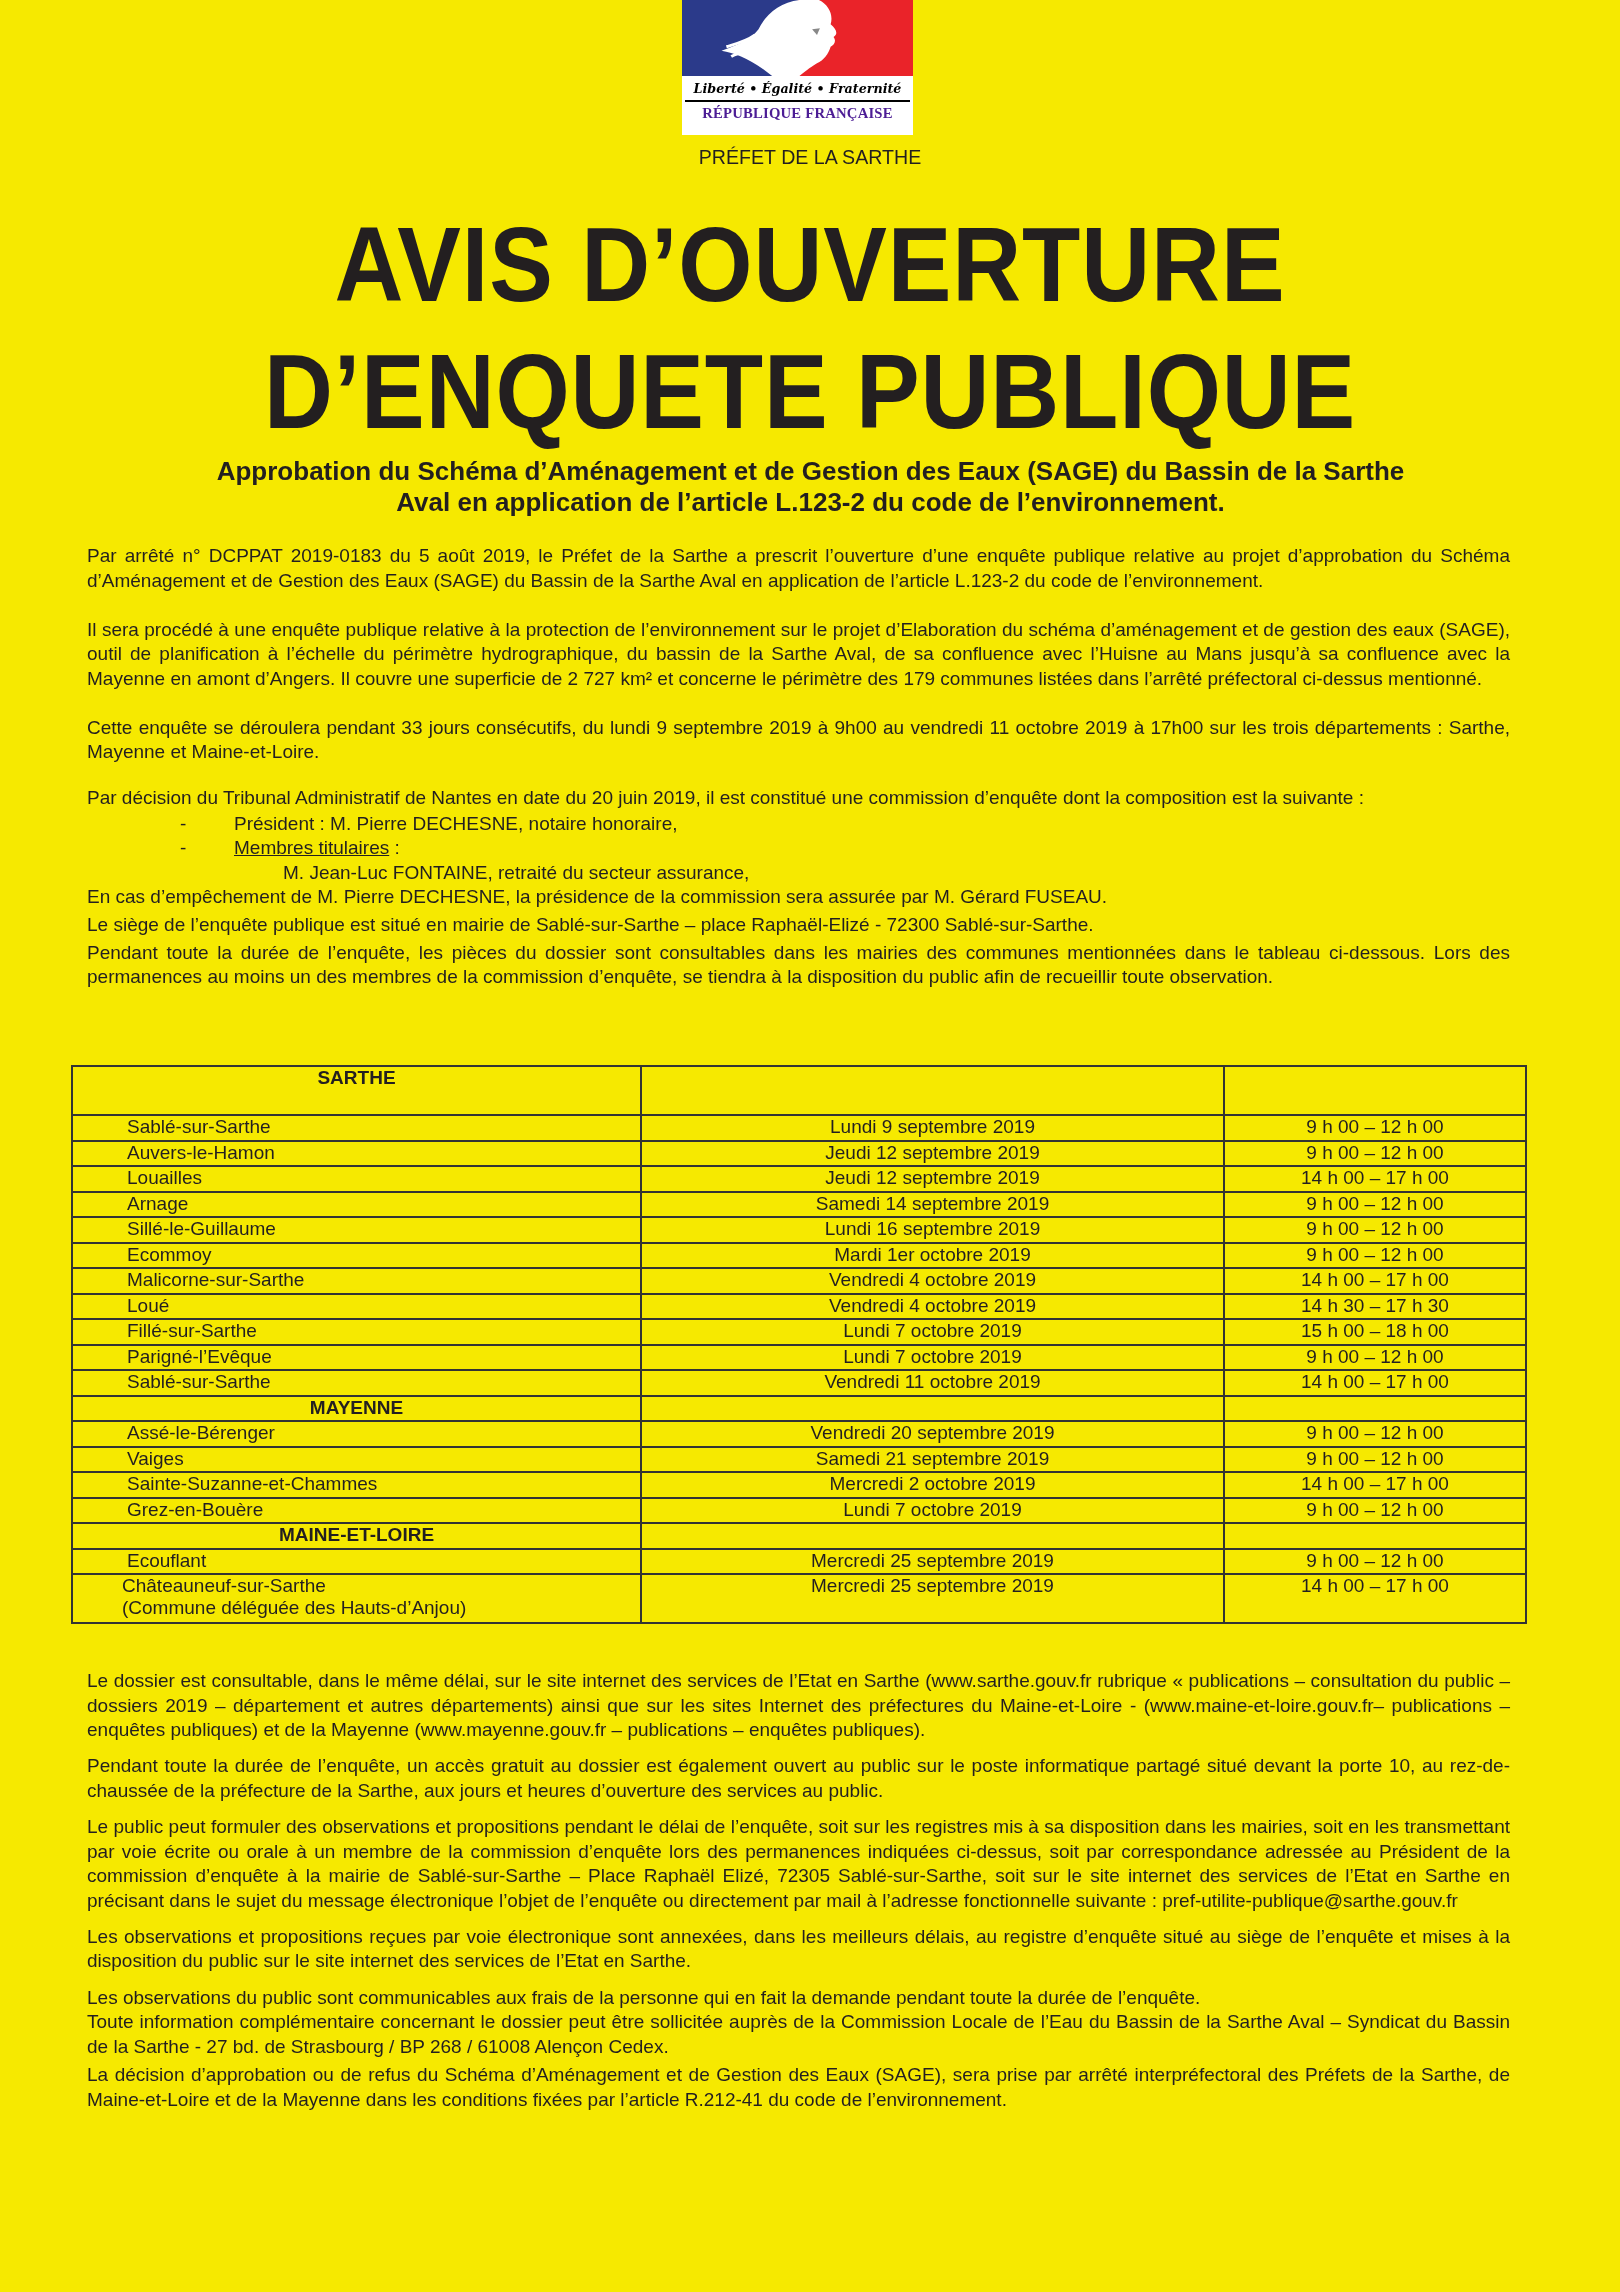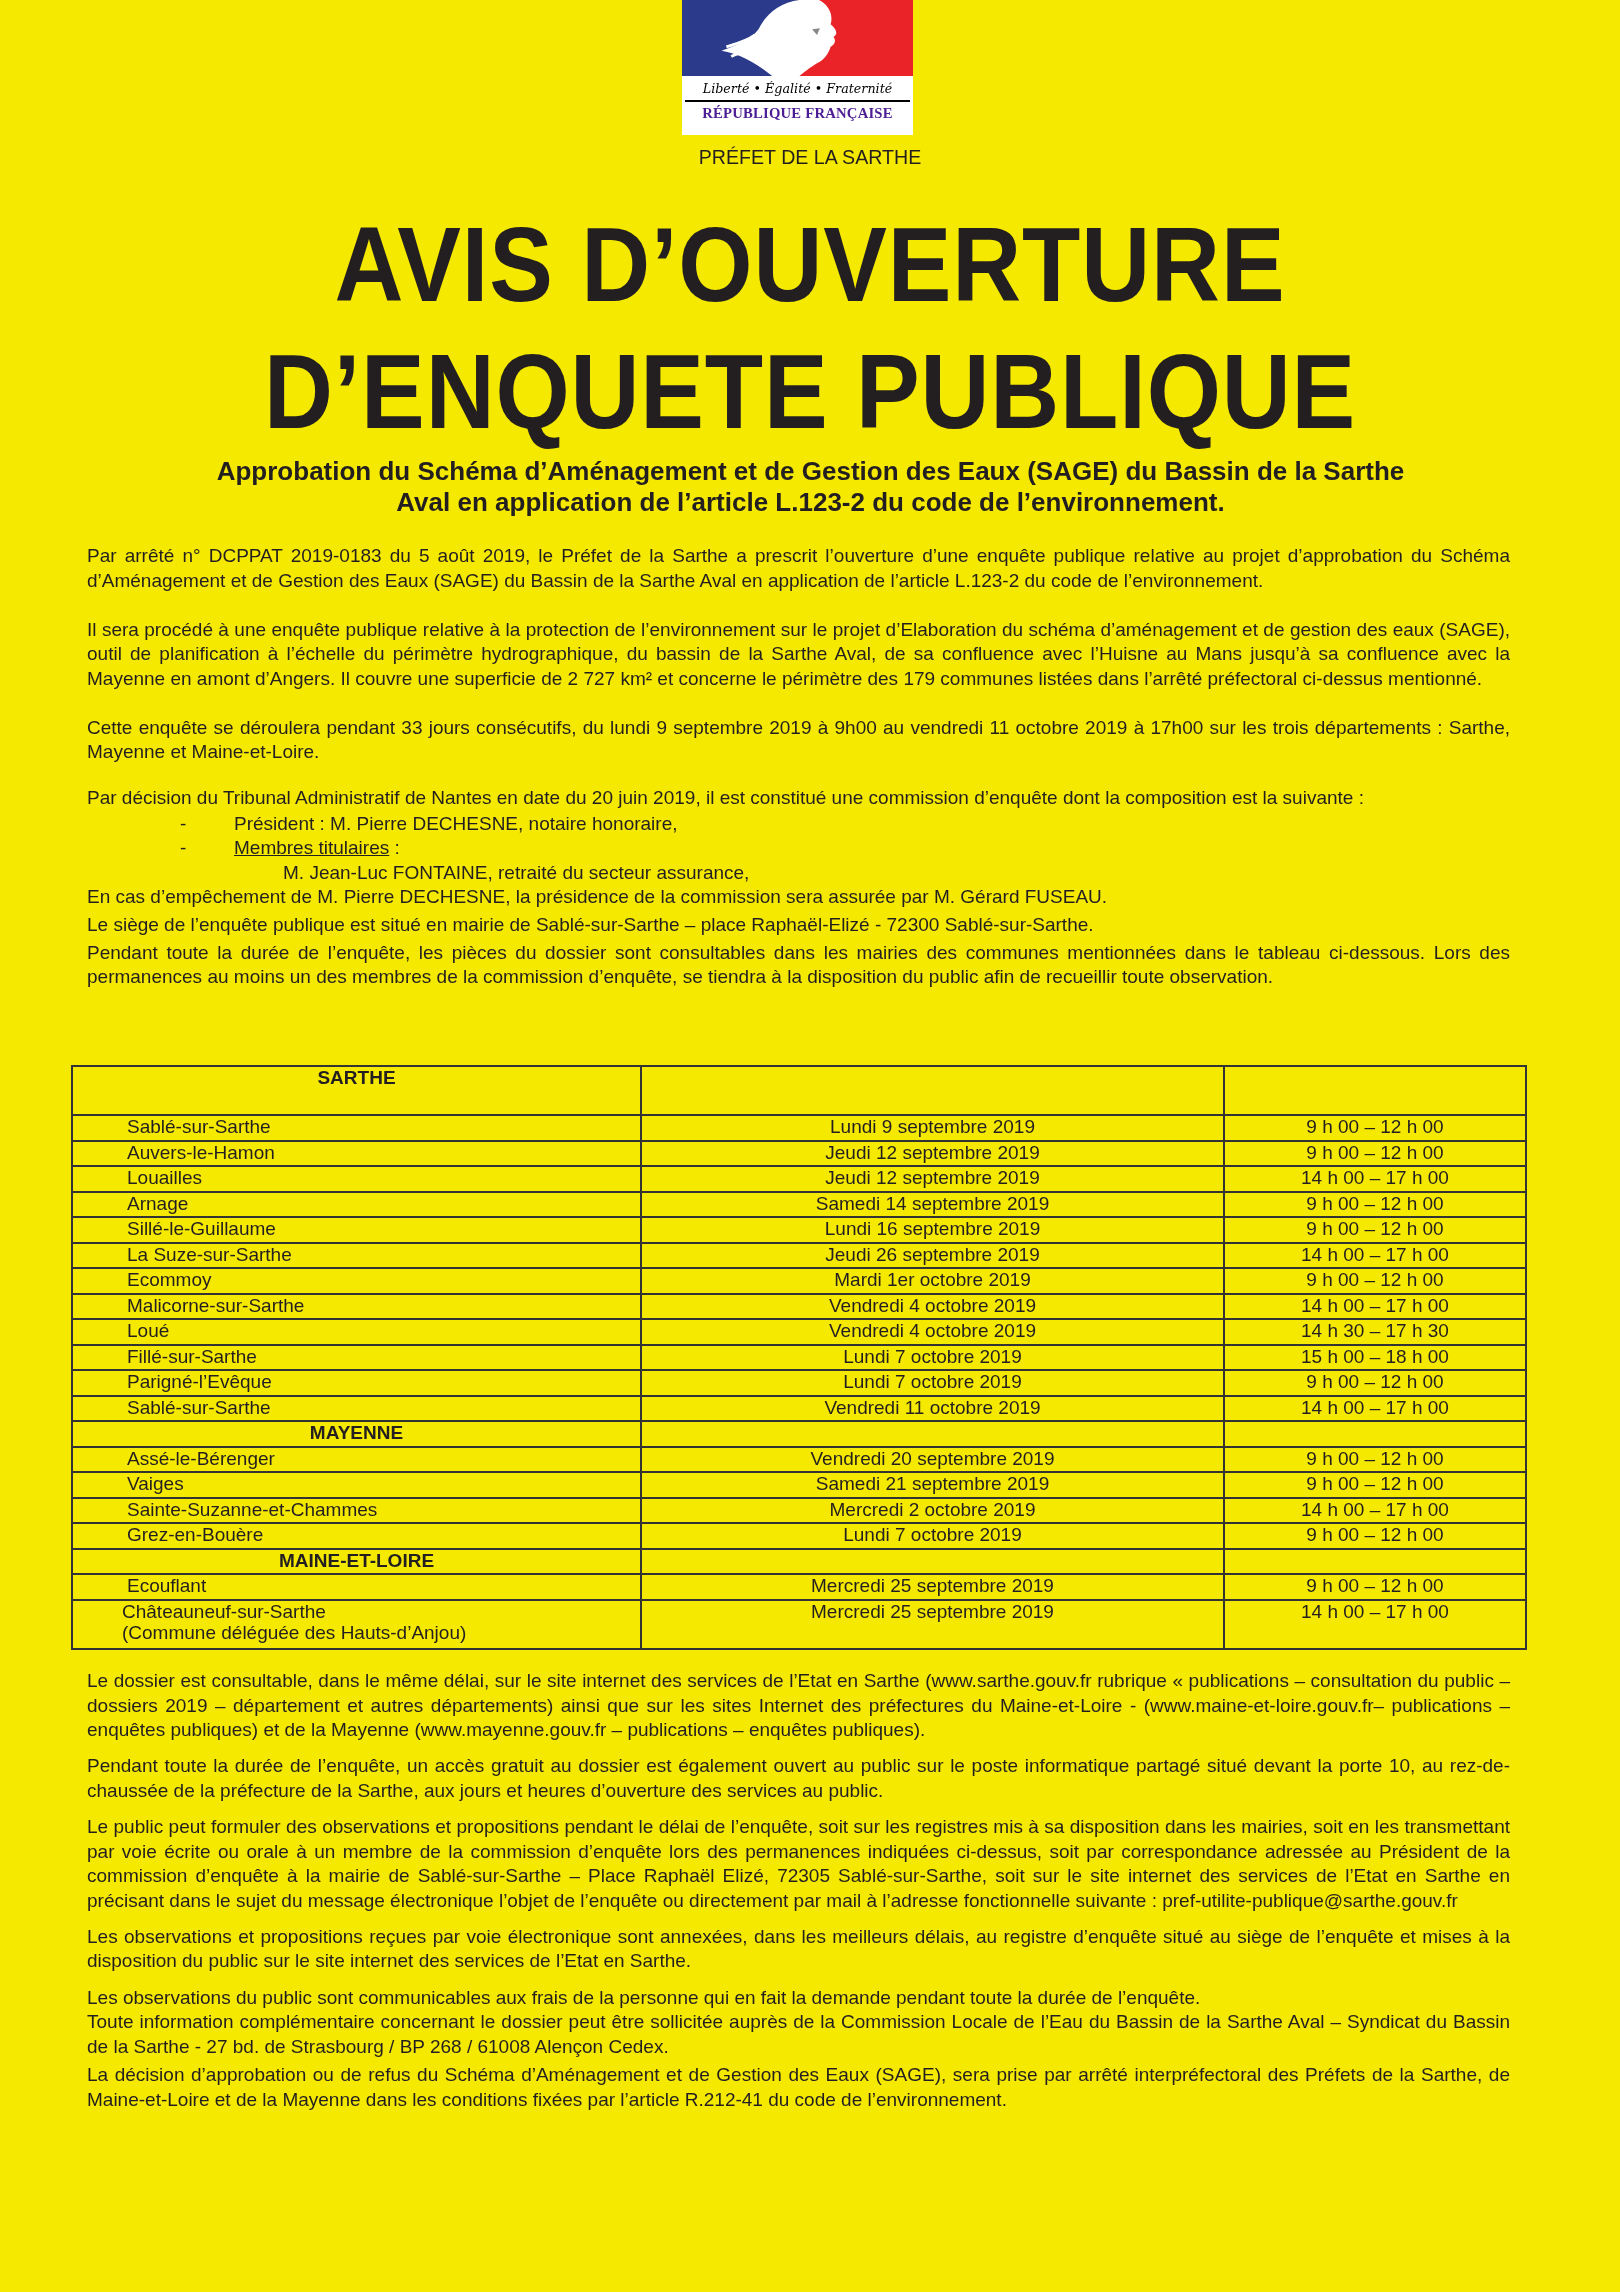--- a/index.html
+++ b/index.html
@@ -9,21 +9,21 @@
     position: relative; overflow: hidden;
   }
   .logo {
     position: absolute; left: 682px; top: 0; width: 231px; height: 135px;
     background: #fff; display: flex; flex-direction: column;
   }
   .flag { height: 76px; display: flex; position: relative; overflow: hidden; }
   .flag .blue { width: 50%; background: #2b3a8a; }
   .flag .red { width: 50%; background: #ea2329; }
   .flag svg { position: absolute; left: 0; top: 0; }
-  .motto { font-family: "DejaVu Serif", serif; font-style: italic; font-weight: normal; font-size: 12.7px; text-align: center; margin-top: 4.9px; color: #000; }
+  .motto { font-family: "DejaVu Serif", serif; font-style: italic; font-weight: bold; font-size: 12.7px; text-align: center; margin-top: 4.9px; color: #000; }
   .motto-line { height: 2px; background: #000; margin: 3.9px 2.9px 2.9px 2.9px; }
   .republic { font-family: "Liberation Serif", serif; font-weight: bold; font-size: 14.7px; text-align: center; color: #4c1d95; letter-spacing: 0.2px; }
   .prefet { position: absolute; left: 0; width: 1620px; top: 146px; text-align: center; font-size: 19.6px; color: #231f20; }
   .title { position: absolute; left: 0; width: 1620px; text-align: center; font-weight: bold; font-size: 106px; line-height: 1; letter-spacing: 1px; transform: scaleX(0.9); }
   .t1 { top: 211px; }
   .t2 { top: 338px; }
   .subtitle { position: absolute; left: 69px; width: 1483px; top: 456px; text-align: center; font-weight: bold; font-size: 26px; line-height: 31px; }
   .body-text { position: absolute; left: 87px; width: 1423px; font-size: 19px; line-height: 24.5px; text-align: justify; }
   .body-text p { margin: 0; }
   .list-row { position: relative; height: 24.5px; }
@@ -111,25 +111,20 @@
         <td class="c1">Arnage</td>
         <td class="c2">Samedi 14 septembre 2019</td>
         <td class="c3">9 h 00 – 12 h 00</td>
       </tr>
   <tr>
         <td class="c1">Sillé-le-Guillaume</td>
         <td class="c2">Lundi 16 septembre 2019</td>
         <td class="c3">9 h 00 – 12 h 00</td>
       </tr>
   <tr>
-        <td class="c1">La Suze-sur-Sarthe</td>
-        <td class="c2">Jeudi 26 septembre 2019</td>
-        <td class="c3">14 h 00 – 17 h 00</td>
-      </tr>
-  <tr>
         <td class="c1">Ecommoy</td>
         <td class="c2">Mardi 1er octobre 2019</td>
         <td class="c3">9 h 00 – 12 h 00</td>
       </tr>
   <tr>
         <td class="c1">Malicorne-sur-Sarthe</td>
         <td class="c2">Vendredi 4 octobre 2019</td>
         <td class="c3">14 h 00 – 17 h 00</td>
       </tr>
   <tr>

